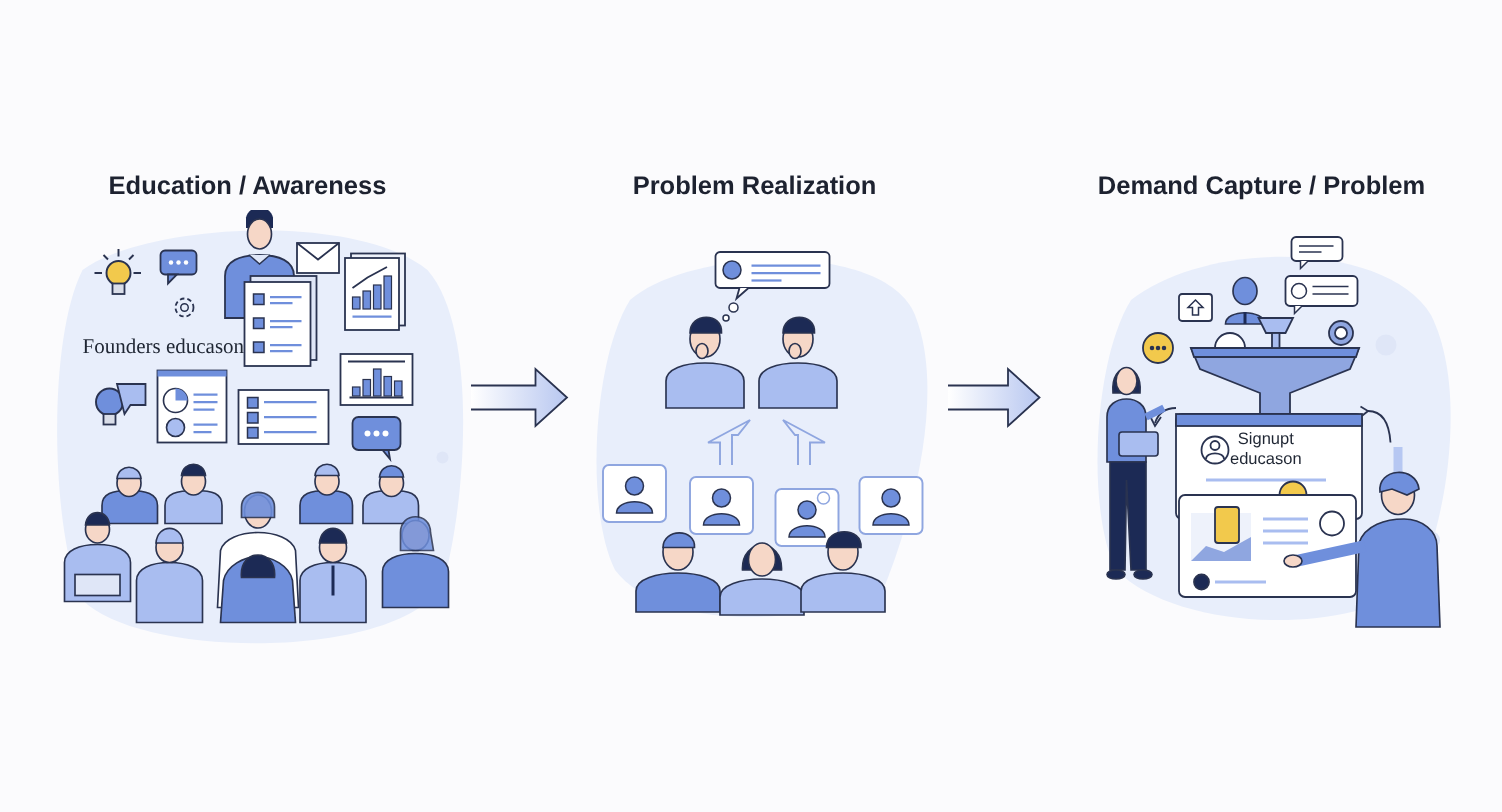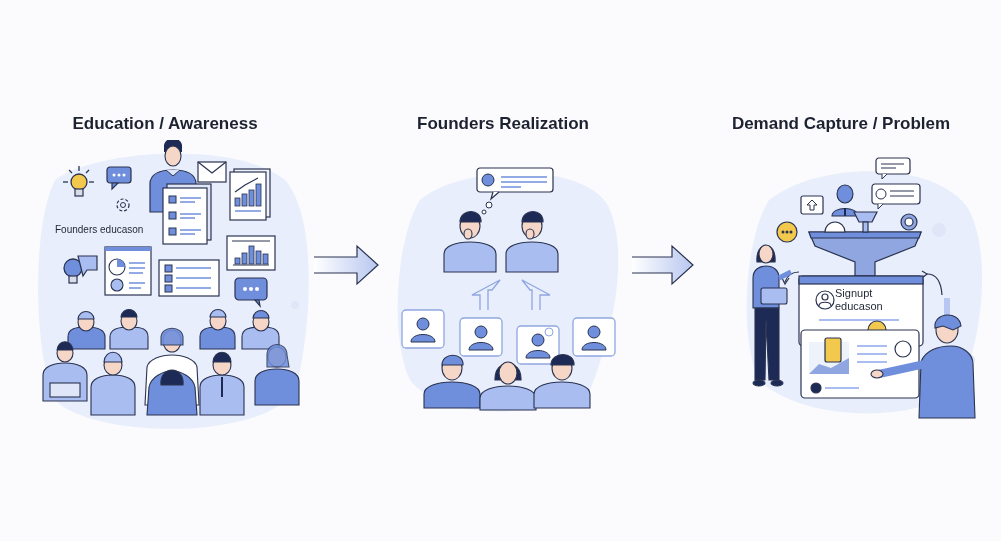--- a/index.html
+++ b/index.html
@@ -1,26 +1,26 @@
 <!DOCTYPE html>
 <html><head>
 <meta charset="utf-8">
 <style>
   html,body{margin:0;padding:0;}
   body{width:1001px;height:541px;background:#fbfbfd;position:relative;overflow:hidden;font-family:"Liberation Sans",sans-serif;}
   .stage-title{position:absolute;top:114px;font-size:17px;color:#1d2230;white-space:nowrap;transform:translateX(-50%);font-weight:bold;}
   .panel{position:absolute;}
-  .lbl{position:absolute;font-size:10px;color:#1f2633;white-space:nowrap;font-family:Liberation Sans, sans-serif;}
+  .lbl{position:absolute;font-size:14px;color:#1f2633;white-space:nowrap;font-family:Liberation Serif, serif;}
   .stxt{position:absolute;font-size:11px;color:#1f2633;line-height:13px;font-family:"Liberation Sans",sans-serif;}
 </style>
 </head>
 <body>
 
 <div class="stage-title" style="left:165px">Education / Awareness</div>
-<div class="stage-title" style="left:503px">Founders Realization</div>
+<div class="stage-title" style="left:503px">Problem Realization</div>
 <div class="stage-title" style="left:841px">Demand Capture / Problem</div>
 
 <div class="panel" style="left:35px;top:140px;width:280px;height:300px;">
   <svg width="280" height="300" viewBox="0 0 280 300">
     <path d="M20,40 C60,10 200,0 250,40 C285,80 275,200 260,250 C230,300 60,300 20,260 C0,220 -5,90 20,40Z" fill="#e8eefb"></path>
 
     <g transform="translate(42,38)">
       <line x1="-14" y1="4" x2="-9" y2="4" stroke="#2a3350" stroke-width="1.3"></line>
       <line x1="12" y1="4" x2="17" y2="4" stroke="#2a3350" stroke-width="1.3"></line>
       <line x1="2" y1="-12" x2="2" y2="-7" stroke="#2a3350" stroke-width="1.3"></line>
@@ -281,21 +281,21 @@
         <linearGradient id="ag2" x1="0" x2="1">
           <stop offset="0" stop-color="#ffffff"></stop>
           <stop offset="1" stop-color="#b8c7f0"></stop>
         </linearGradient>
       </defs>
     <path d="M2,14 L42,14 L42,3 L63,22 L42,41 L42,30 L2,30Z" fill="url(#ag2)"></path>
     <path d="M2,14 L42,14 L42,3 L63,22 L42,41 L42,30 L2,30" fill="none" stroke="#2a3350" stroke-width="1.2"></path>
   </svg>
 </div>
 
-<div class="panel" style="left:739px;top:150px;width:250px;height:275px;">
+<div class="panel" style="left:724px;top:150px;width:250px;height:275px;text-align:center;">
   <svg width="250" height="275" viewBox="0 0 250 275">
     <path d="M30,50 C80,10 200,10 230,60 C255,110 240,200 220,240 C170,275 60,270 20,230 C0,190 5,90 30,50Z" fill="#e8eefb"></path>
     <circle cx="200" cy="80" r="7" fill="#dfe6f7"></circle>
       <circle cx="230" cy="210" r="6" fill="#dfe6f7"></circle>
 
     <g transform="translate(137,8)">
         <rect width="34" height="16" rx="3" fill="#fff" stroke="#2a3350" stroke-width="1.2"></rect>
         <path d="M6,16 L6,21 L11,16" fill="#fff" stroke="#2a3350"></path>
         <line x1="5" y1="6" x2="28" y2="6" stroke="#2a3350"></line>
         <line x1="5" y1="10" x2="20" y2="10" stroke="#2a3350"></line>

